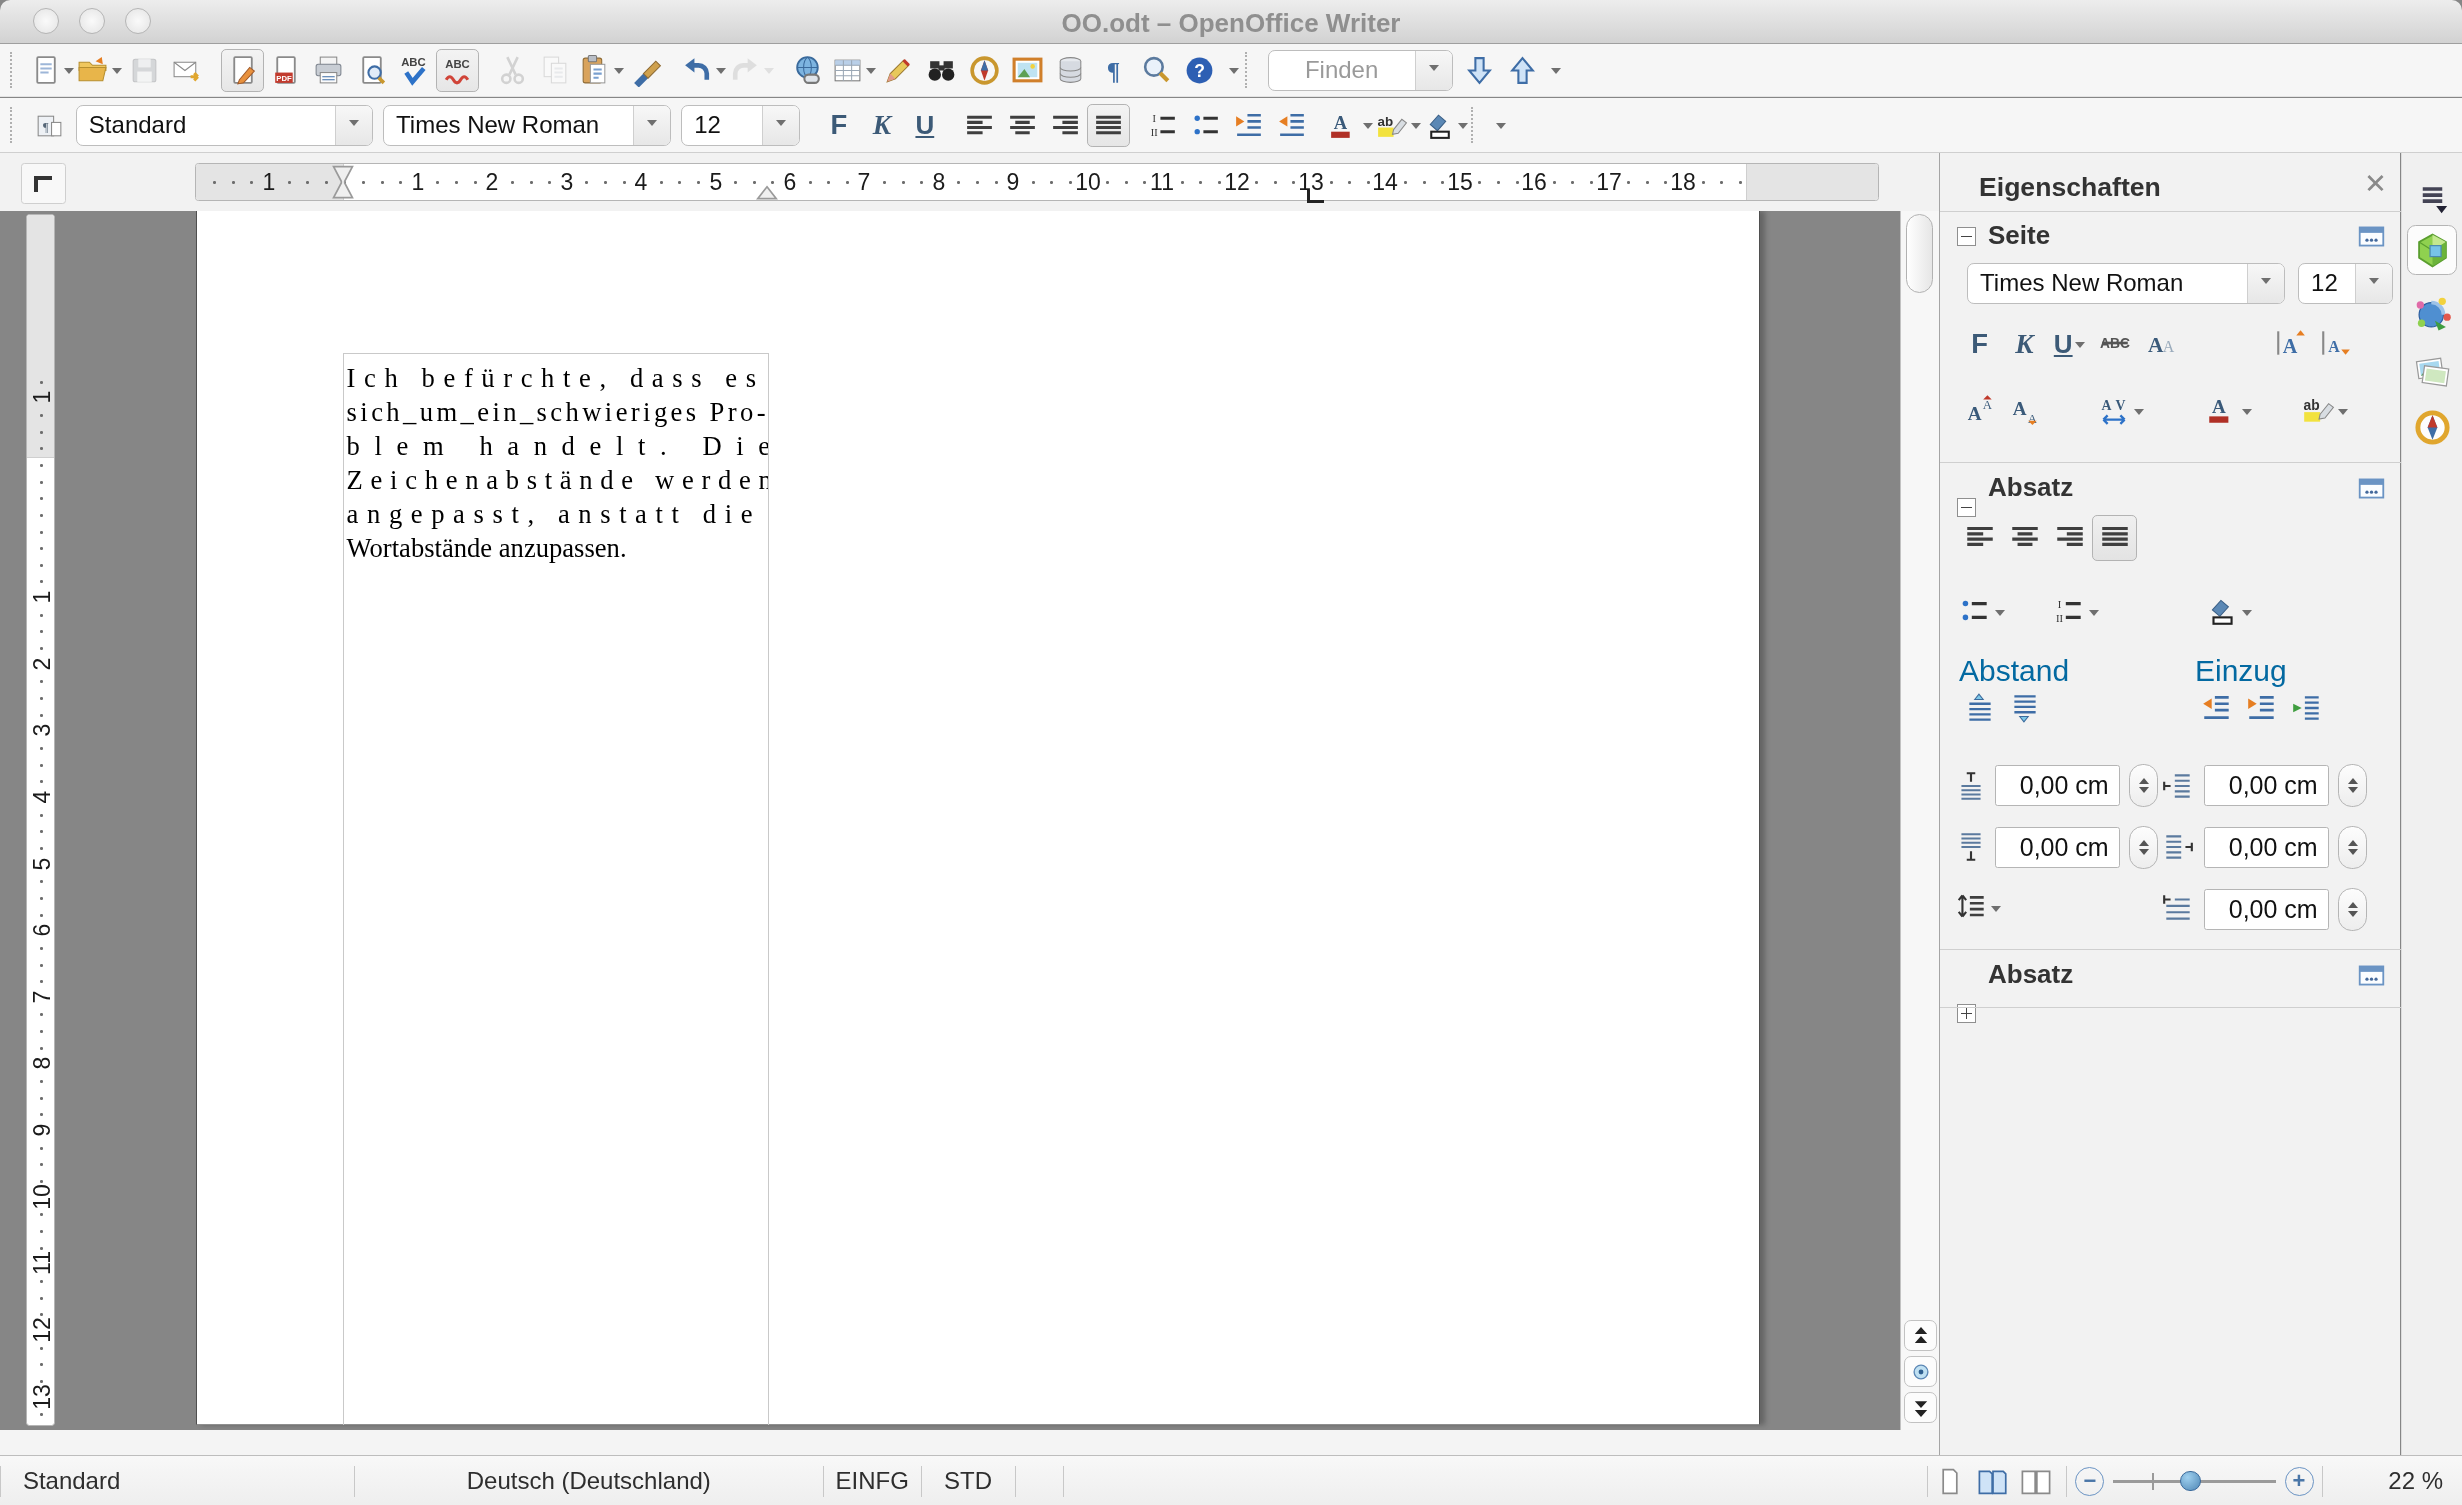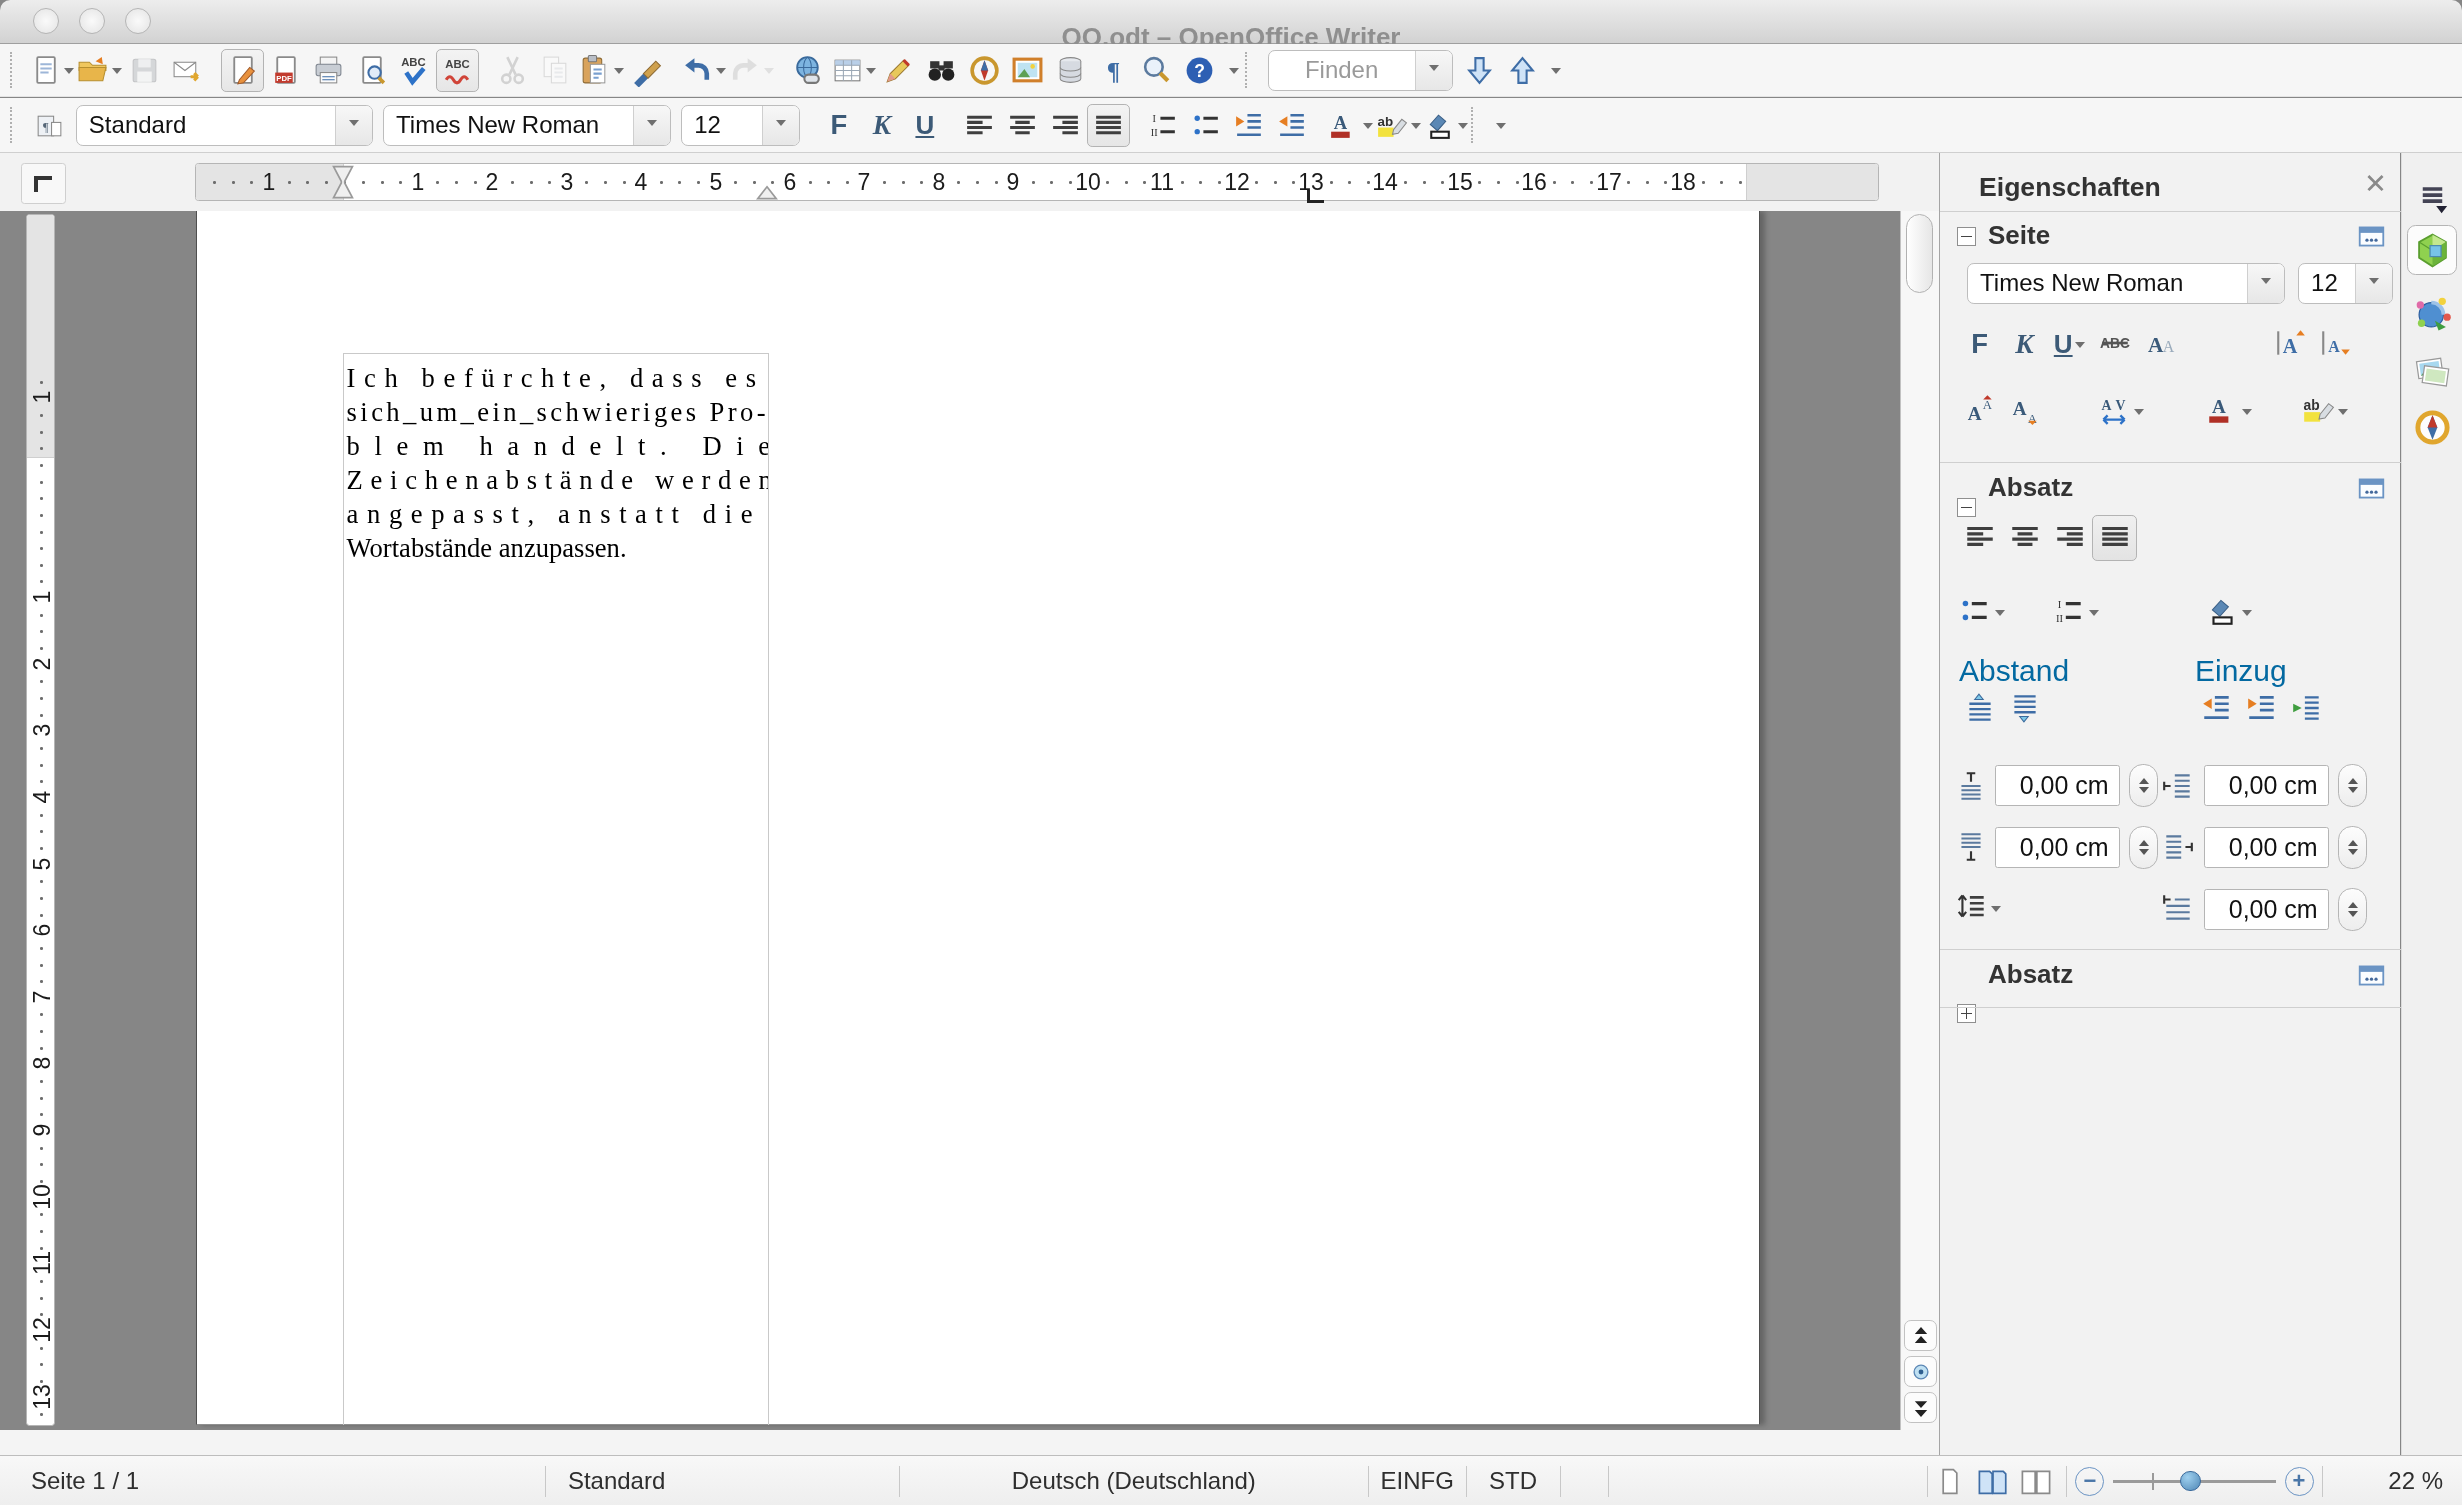--- a/index.html
+++ b/index.html
@@ -4,21 +4,21 @@
 <style>
   html,body{margin:0;padding:0;width:2462px;height:1506px;overflow:hidden;
     font-family:"Liberation Sans",sans-serif;background:#868686;}
   .window{position:absolute;inset:0;}
   
   .titlebar{position:absolute;left:0;top:0;right:0;height:43px;
     background:linear-gradient(#ededed,#d2d2d2);border-bottom:0.9px solid #9f9f9f;
     border-radius:10.3px 10.3px 0 0;}
   .tl{position:absolute;top:7.7px;width:26px;height:26px;border-radius:50%;
     background:radial-gradient(#fafafa,#e3e3e3);border:1.7px solid #b5b5b5;box-sizing:border-box;}
-  .title{position:absolute;left:0;right:0;top:16px;height:43px;line-height:43px;text-align:center;
+  .title{position:absolute;left:0;right:0;top:2px;height:43px;line-height:43px;text-align:center;
     font-size:26px;font-weight:bold;color:#8f8f8f;}
   
   .tb{position:absolute;left:0;right:0;background:#f6f6f6;display:flex;align-items:center;
     padding-left:8.6px;box-sizing:border-box;}
   #tb1{top:44px;height:53px;border-bottom:0.9px solid #e3e3e3;}
   #tb2{top:98px;height:55px;border-bottom:0.9px solid #cfcfcf;}
   .handle{width:8.6px;height:36px;border-left:2.6px dotted #b0b0b0;margin:0 6.9px 0 1.7px;}
   .gap{width:12px;}
   .tbtn{height:43px;min-width:43px;display:flex;align-items:center;justify-content:center;
     border-radius:5.1px;border:0.9px solid transparent;box-sizing:border-box;}
@@ -991,21 +991,20 @@
       <div class="sbtab" style="top: 249px;">
         <svg viewBox="0 0 32 32">
           <circle cx="16" cy="16" r="12" fill="#fdfdfd" stroke="#e0a62e" stroke-width="4"></circle>
           <path d="M16 6l4 10-4 10-4-10z" fill="#3e6da6"></path>
           <path d="M16 6l4 10h-8z" fill="#c0392b"></path>
         </svg>
       </div>
     </div>
 
   <div class="statusbar">
-    <div class="scell" style="width:514px;padding-left:31px">Seite 1 / 1</div>
     <div class="ssep"></div>
     <div class="scell" style="width:331px;padding-left:22px">Standard</div>
     <div class="ssep"></div>
     <div class="scell" style="width:468px;text-align:center">Deutsch (Deutschland)</div>
     <div class="ssep"></div>
     <div class="scell" style="width:97px;text-align:center">EINFG</div>
     <div class="ssep"></div>
     <div class="scell" style="width:93px;text-align:center">STD</div>
     <div class="ssep"></div>
     <div class="scell" style="width:48px"></div>

